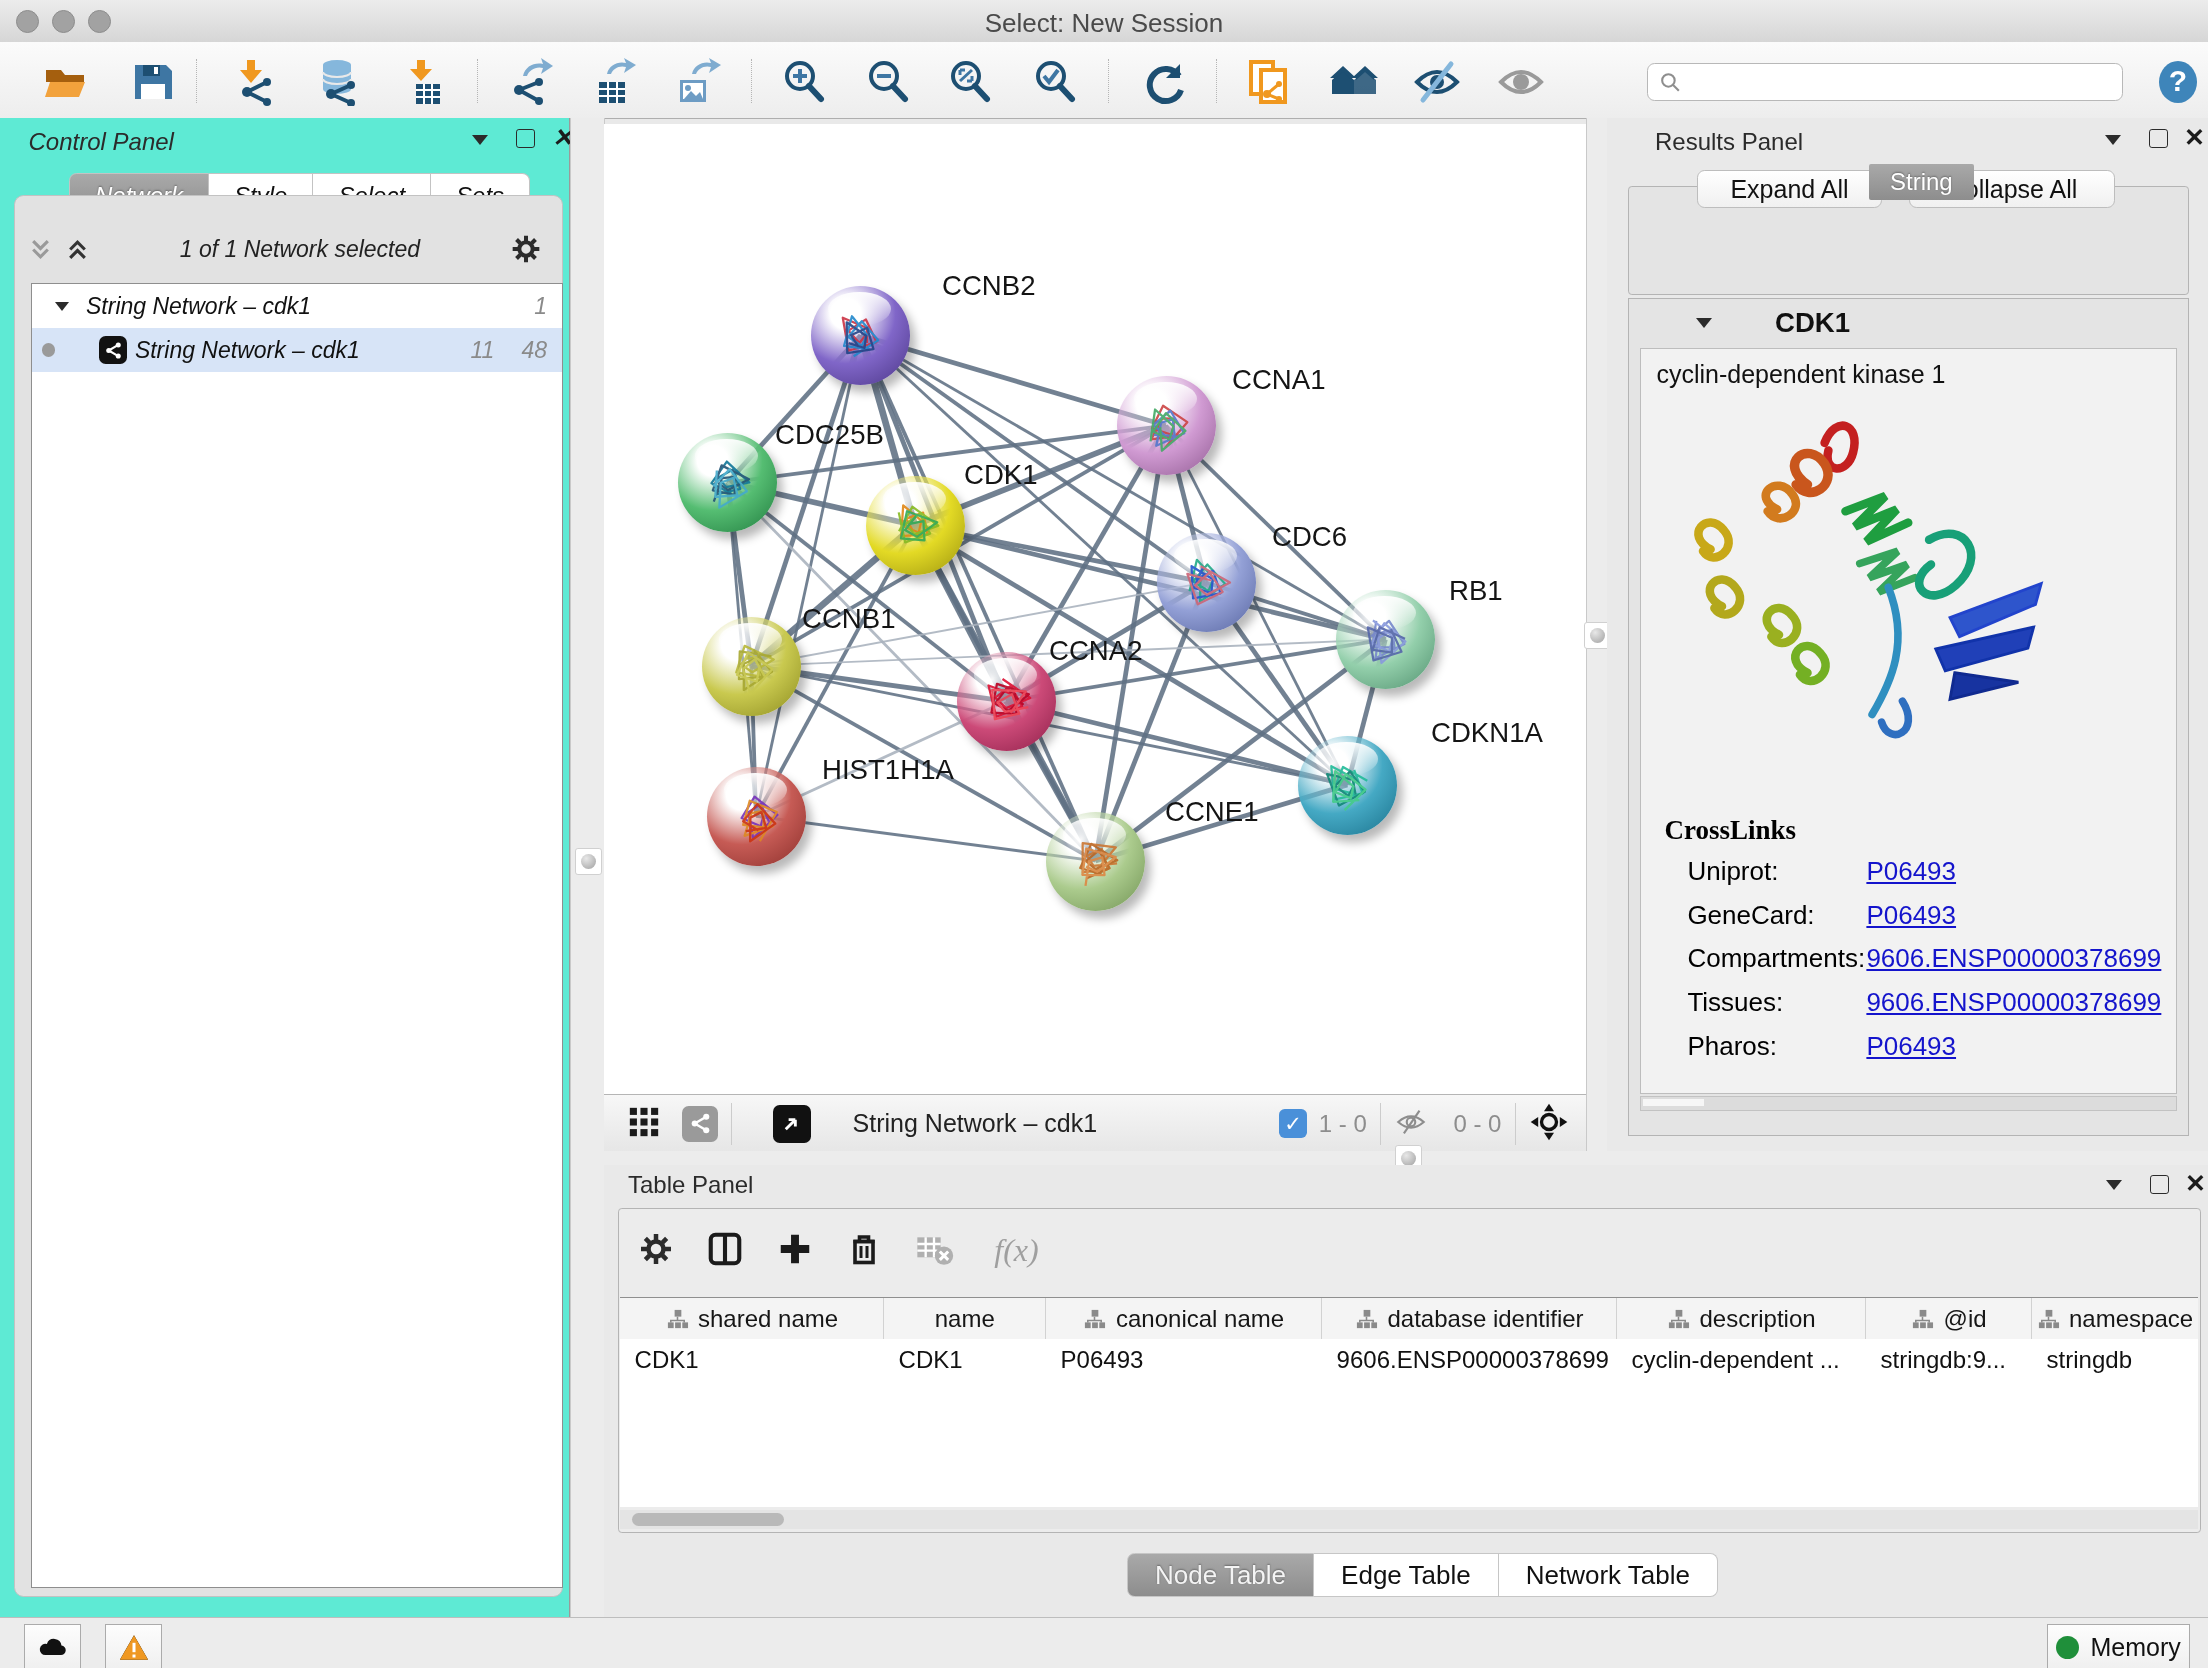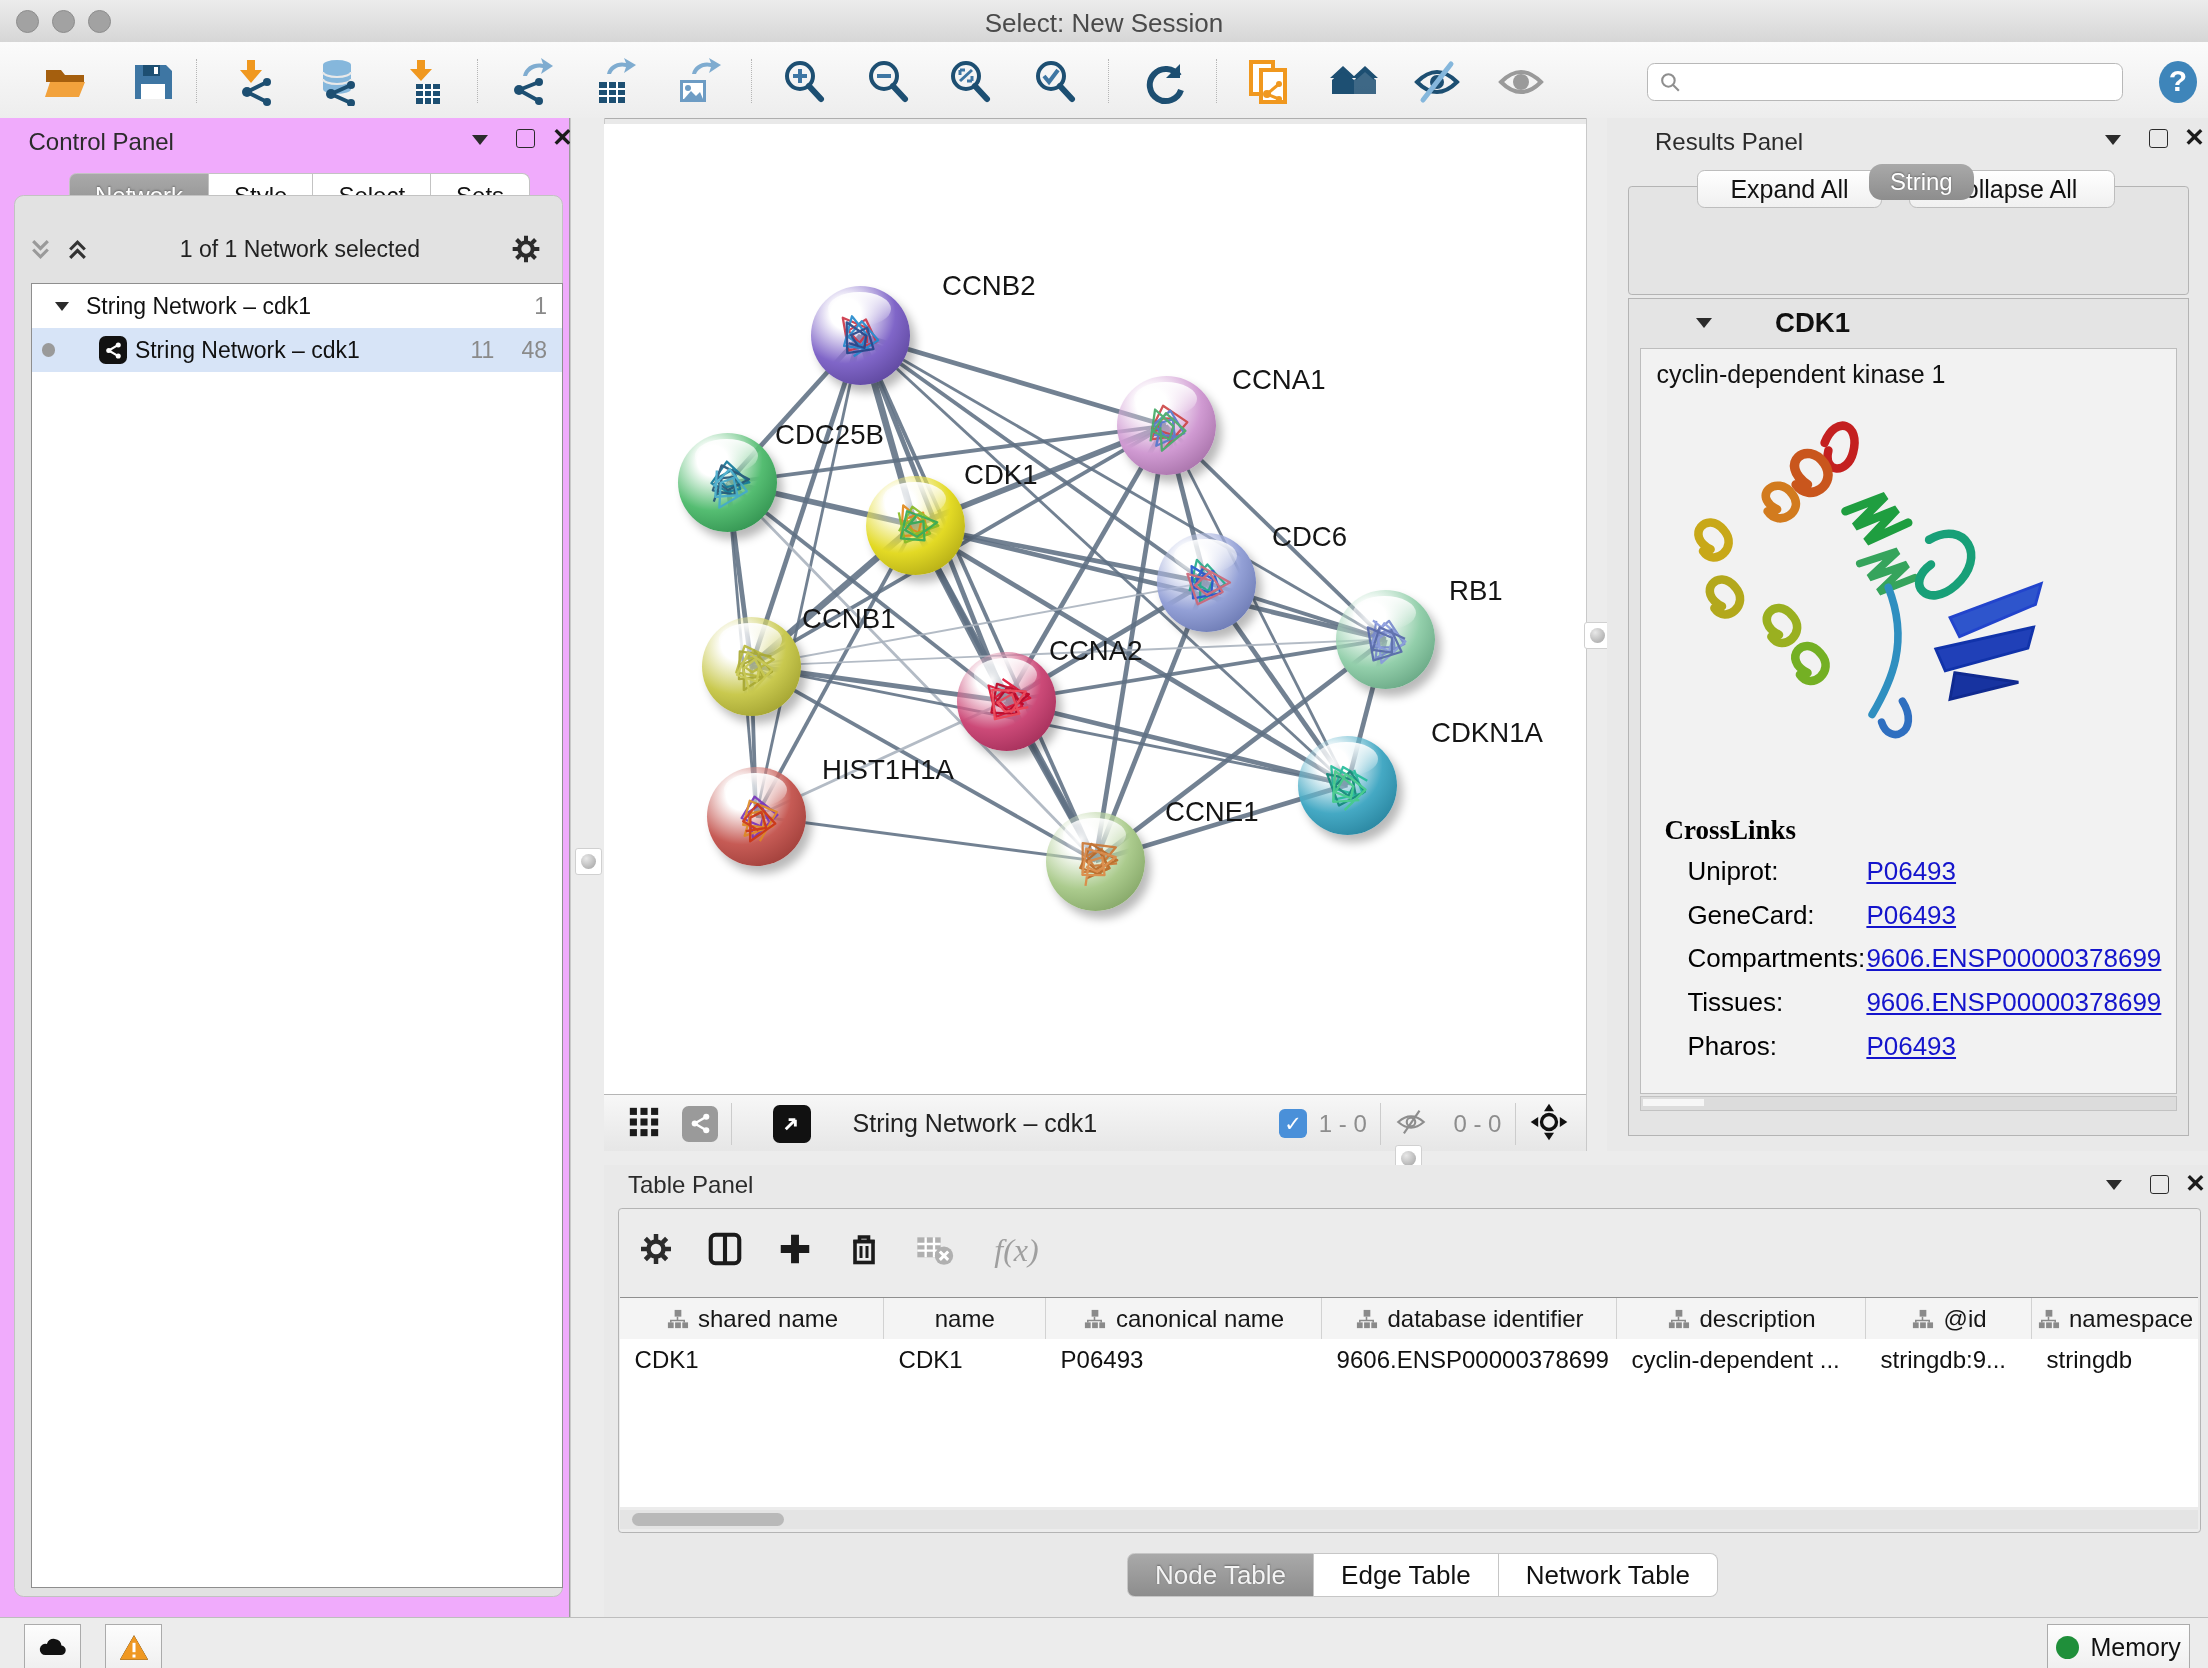--- a/index.html
+++ b/index.html
@@ -18,21 +18,21 @@
   .tsep{top:17px;width:0;height:44px;border-left:1.9px dotted #b5b5b5;}
   .searchbox{left:1647px;top:21px;width:476px;height:38px;background:#fff;border:1px solid #b8b8b8;
     border-radius:7.6px;display:flex;align-items:center;padding-left:9.5px;box-sizing:border-box;}
   .searchbox input{border:none;outline:none;font-size:23px;width:418px;background:transparent;}
   
   .ptitle{font-size:24px;color:#2b2b2b;}
   .tri-down{width:0;height:0;border-left:8.6px solid transparent;border-right:8.6px solid transparent;border-top:10.5px solid #2b2b2b;display:inline-block;}
   .wbox{width:17px;height:17px;border:1.9px solid #2b2b2b;border-radius:2.9px;display:inline-block;}
   .xicon{font-size:25px;font-weight:bold;color:#1b1b1b;line-height:17px;}
   
-  .cpanel{left:0;top:118px;width:569px;height:1499px;background:#f0abfc;border-right:1px solid #9a9a9a;}
+  .cpanel{left:0;top:118px;width:569px;height:1499px;background:#5eead4;border-right:1px solid #9a9a9a;font-style:italic;}
   .tabs{display:flex;}
   .tab{height:44px;line-height:44px;padding:0 25px;background:#fff;border:1px solid #c3c3c3;border-left:none;
     font-size:24px;color:#111;border-radius:0;}
   .tab:first-child{border-left:1px solid #c3c3c3;border-radius:7.6px 0 0 7.6px;}
   .tab:last-child{border-radius:0 7.6px 7.6px 0;}
   .tab.sel{background:linear-gradient(#a9a9a9,#8d8d8d);color:#fff;text-shadow:0 -1px 1.9px rgba(0,0,0,.35);}
   .cp-container{left:14.3px;top:77px;width:547px;height:1400px;background:#e2e2e2;border:1px solid #c2c2c2;border-radius:9.5px;}
   .cp-bar{left:17px;top:110px;width:540px;height:42px;display:flex;align-items:center;}
   .netlist{left:31px;top:165px;width:530px;height:1303px;background:#fff;border:1px solid #8e8e8e;}
   .trow{height:44px;display:flex;align-items:center;font-size:23px;color:#111;}
@@ -54,21 +54,21 @@
   .netfooter{left:604px;top:1094px;width:982px;height:57px;background:linear-gradient(#f7f7f7,#e6e6e6);
     border-top:1px solid #b5b5b5;display:flex;align-items:center;}
   .nfsep{width:0;height:42px;border-left:1px solid #cccccc;margin:0 13.3px;}
   .nftext{font-size:25px;color:#222;}
   .nfgray{font-size:24px;color:#8d8d8d;}
   .cbx{width:28.5px;height:28.5px;border-radius:5.7px;background:#4a90d9;color:#fff;font-size:21px;display:flex;
     align-items:center;justify-content:center;}
   
   .rpanel{left:1607px;top:118px;width:601px;height:1033px;background:#e9e9e9;}
   .rtab{position:absolute;left:262px;top:46px;padding:3.8px 21px;background:linear-gradient(#a9a9a9,#8d8d8d);
-    border-radius:13px;color:#fff;font-size:24px;text-shadow:0 -1px 1.9px rgba(0,0,0,.35);z-index:3;}
+    border-radius:2px;color:#fff;font-size:24px;text-shadow:0 -1px 1.9px rgba(0,0,0,.35);z-index:3;}
   .rbox1{position:absolute;left:21px;top:68px;width:559px;height:107px;background:#e4e4e4;border:1px solid #b4b4b4;border-radius:3.8px;}
   .rbtn{position:absolute;top:52px;height:36px;background:linear-gradient(#ffffff,#f0f0f0);border:1px solid #bdbdbd;
     border-radius:7.6px;font-size:25px;color:#111;display:flex;align-items:center;justify-content:center;}
   .rbox2{position:absolute;left:21px;top:180px;width:559px;height:836px;background:#e4e4e4;border:1px solid #b4b4b4;}
   .rhdr{position:absolute;left:0;top:0;width:100%;height:48px;display:flex;align-items:center;}
   .rwhite{position:absolute;left:11.4px;top:49px;width:535px;height:744px;background:#f2f2f2;border:1px solid #bdbdbd;overflow:hidden;}
   .rdesc{position:absolute;left:15px;top:11.4px;font-size:25px;color:#111;}
   .xl-title{position:absolute;left:23px;top:466px;font-family:"Liberation Serif",serif;font-weight:bold;font-size:27px;color:#000;}
   .xlrow{position:absolute;left:46px;width:476px;height:44px;font-family:Liberation Sans, sans-serif;font-size:26px;color:#000;}
   .xlrow a{position:absolute;left:179px;color:#1414cc;text-decoration:underline;}

